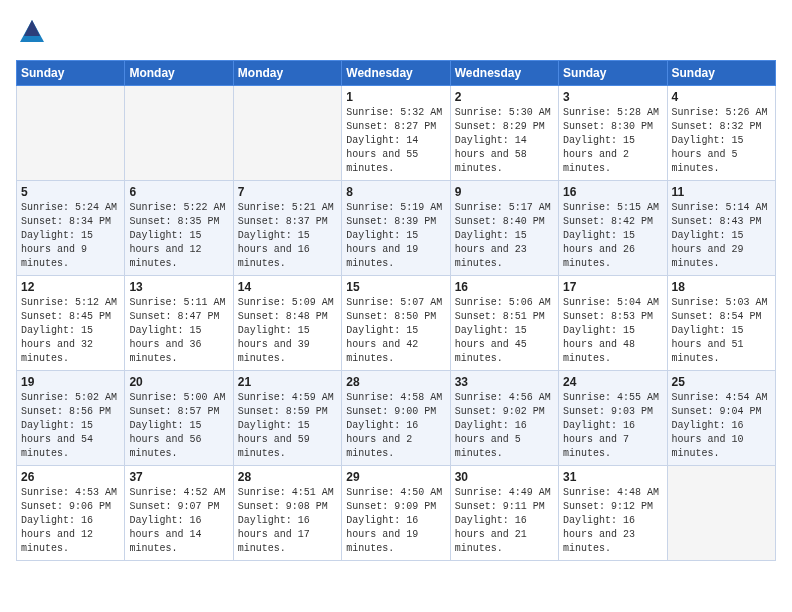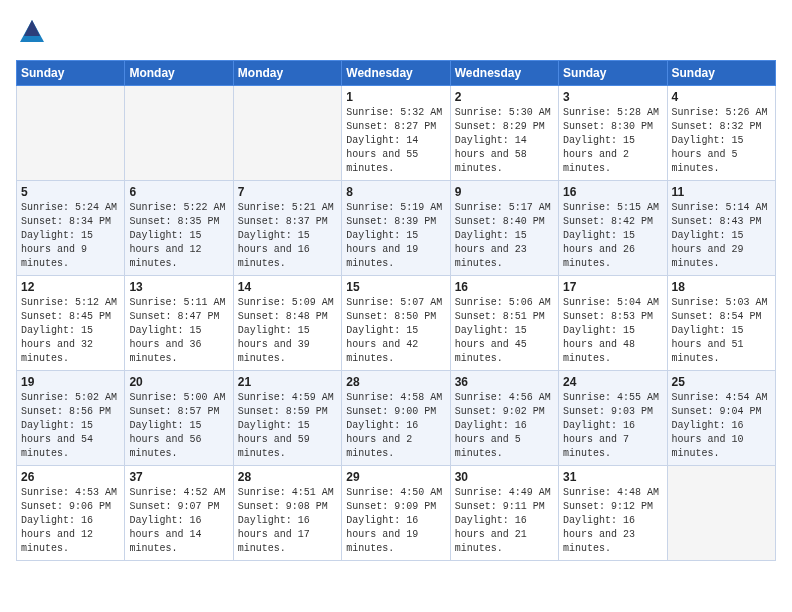--- a/index.html
+++ b/index.html
@@ -257,21 +257,21 @@
           Sunrise: 4:59 AM<br>Sunset: 8:59 PM<br>Daylight: 15 hours and 59 minutes.
         </div>
           </td>
           <td>
             <span class="day-num">28</span>
         <div class="day-info">
           Sunrise: 4:58 AM<br>Sunset: 9:00 PM<br>Daylight: 16 hours and 2 minutes.
         </div>
           </td>
           <td>
-            <span class="day-num">36</span>
+            <span class="day-num">33</span>
         <div class="day-info">
           Sunrise: 4:56 AM<br>Sunset: 9:02 PM<br>Daylight: 16 hours and 5 minutes.
         </div>
           </td>
           <td>
             <span class="day-num">24</span>
         <div class="day-info">
           Sunrise: 4:55 AM<br>Sunset: 9:03 PM<br>Daylight: 16 hours and 7 minutes.
         </div>
           </td>

